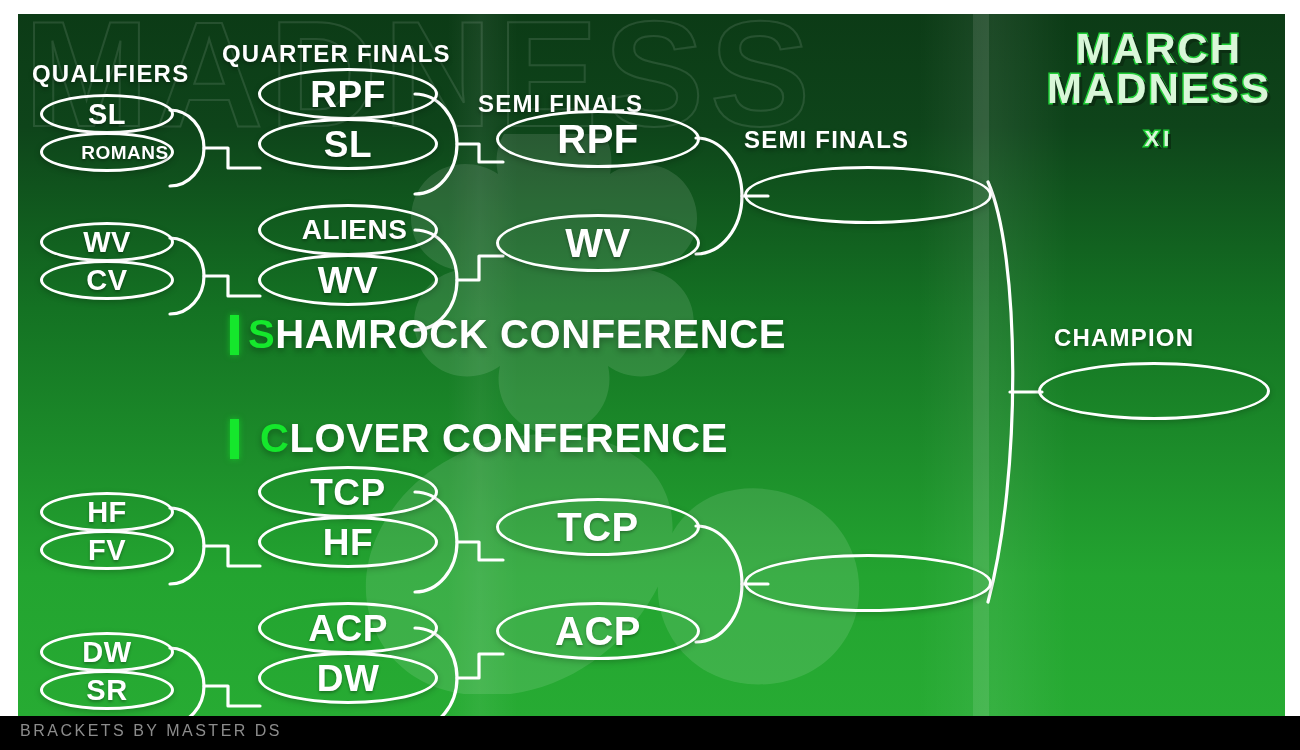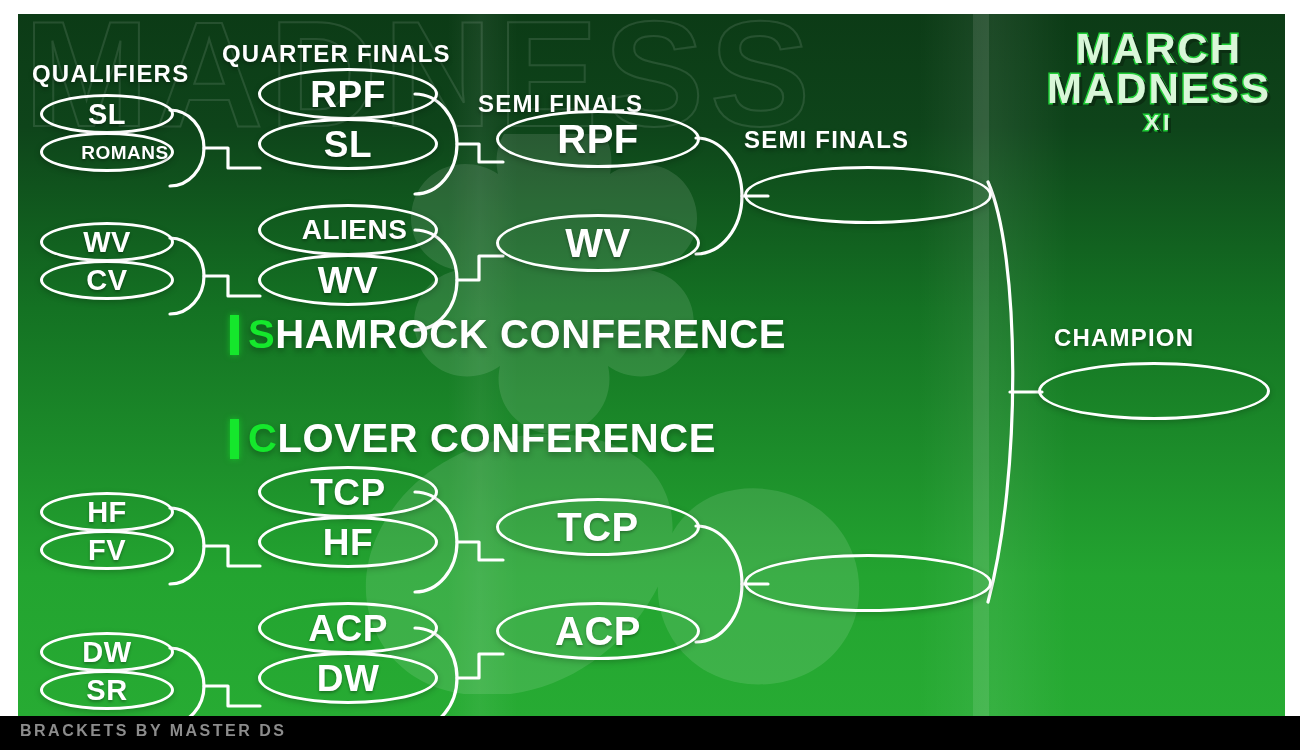--- a/index.html
+++ b/index.html
@@ -70,26 +70,26 @@
   .logo-l{
     display:block;color:#d9f7d9;font-weight:bold;
     font-family:"Liberation Sans",sans-serif;
     letter-spacing:2px;
     -webkit-text-stroke:3px #1fcf36;
     paint-order:stroke fill;
     text-shadow:3px 3px 0 #0b2f12;
   }
   #logo .l1{font-size:42px;}
   #logo .l2{font-size:42px;margin-top:-2px;}
-  #logo .l3{font-size:22px;margin-top:2px;letter-spacing:4px;}
+  #logo .l3{font-size:22px;margin-top:18px;letter-spacing:4px;}
 
   
   #footer{
     position:absolute;left:20px;top:722px;
-    color:#8c8c8c;font-weight:bold;font-size:16px;letter-spacing:2.5px;
+    color:#8c8c8c;font-weight:normal;font-size:16px;letter-spacing:2.5px;
     font-family:"Liberation Sans",sans-serif;white-space:nowrap;
   }
   #footerbg{position:absolute;left:0;top:716px;width:1300px;height:34px;background:#000000;}
 </style>
 </head>
 <body>
 
 <div id="root">
 
   <div id="panel">
@@ -199,21 +199,21 @@
       <span style="font-size:40px;">WV</span>
     </div>
 
     <div class="conf" style="left:212px;top:298px;">
       <div class="bar"></div>
       <div class="txt">
         <span class="first">S</span><span class="rest">HAMROCK CONFERENCE</span>
       </div>
     </div>
 
-    <div class="conf" style="left:212px;top:402px;">
+    <div class="conf" style="left:212px;top:402px;gap:12px;">
       <div class="bar"></div>
       <div class="txt">
         <span class="first">C</span><span class="rest">LOVER CONFERENCE</span>
       </div>
     </div>
 
     <div class="pill" style="left:22px;top:478px;width:134px;height:40px;">
       <span style="font-size:29px;">HF</span>
     </div>
 

